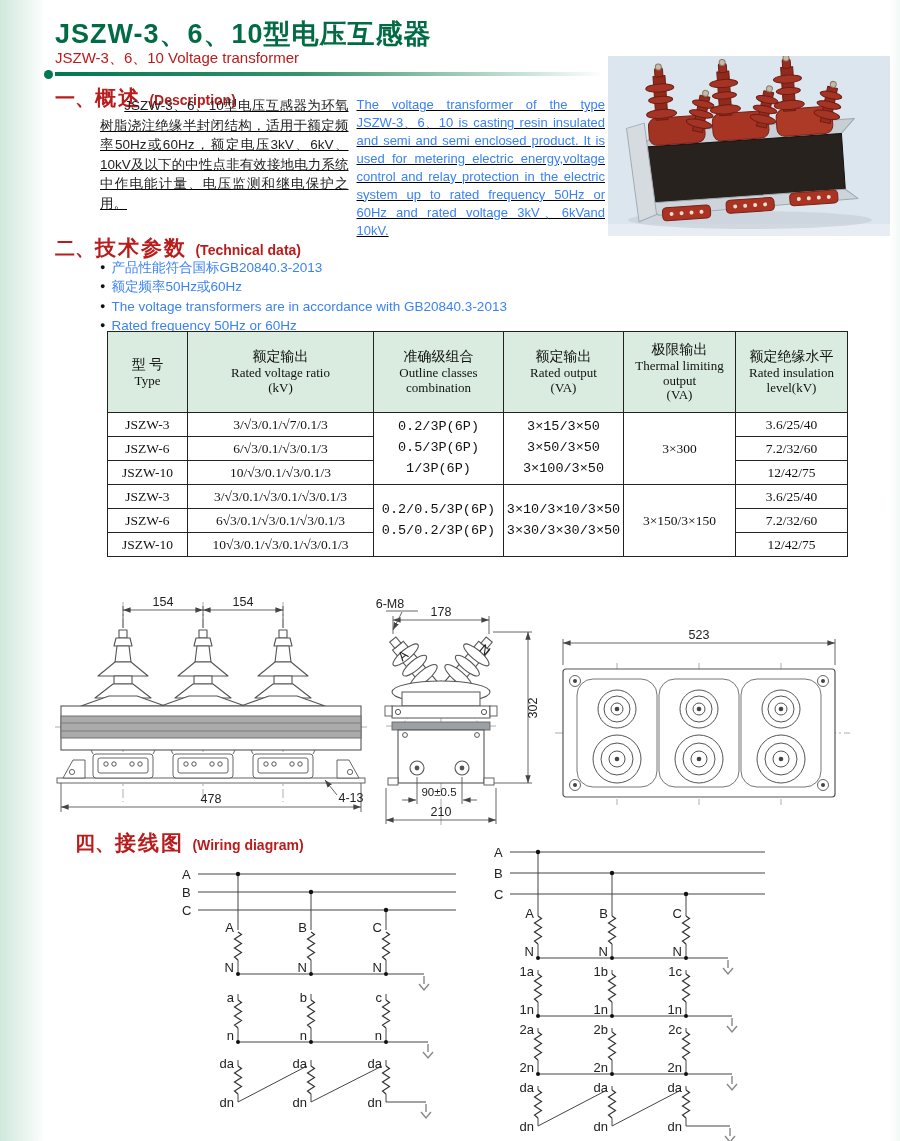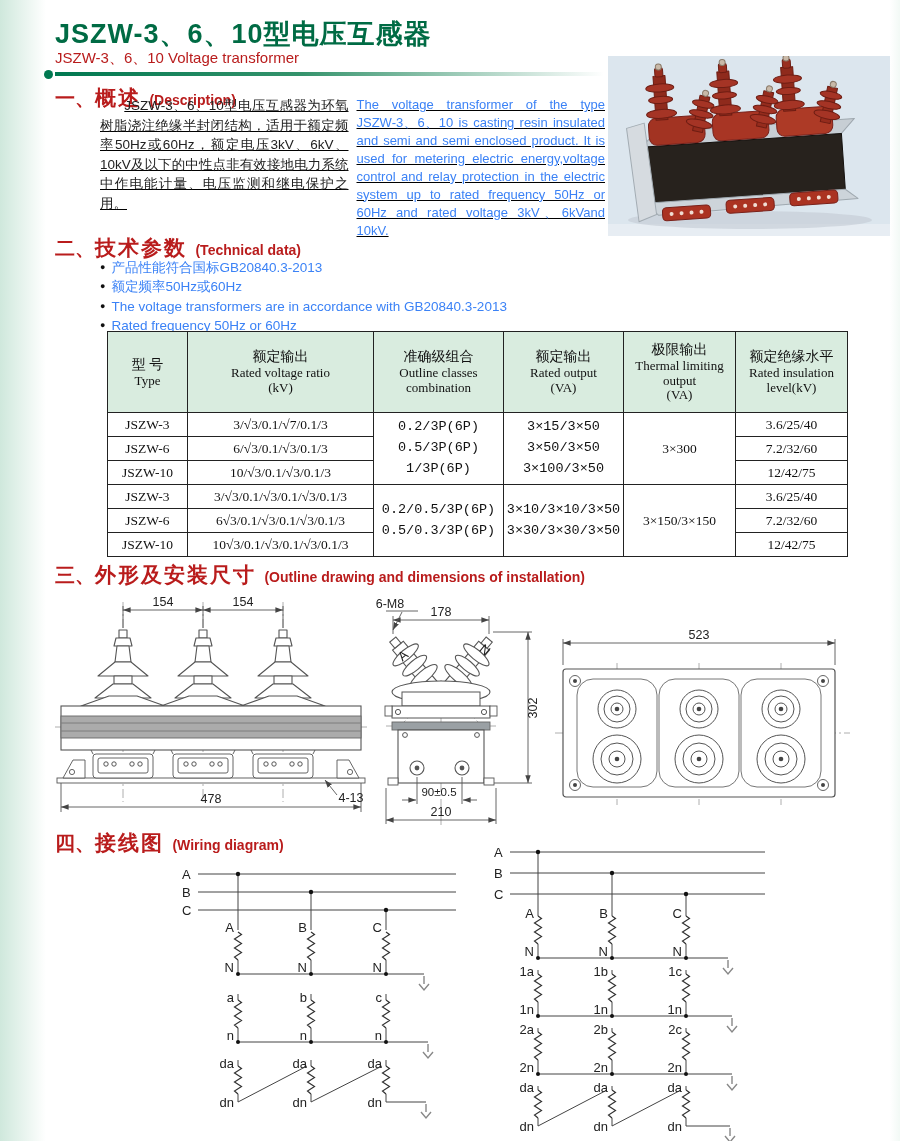--- a/index.html
+++ b/index.html
@@ -226,21 +226,21 @@
       <tr>
         <td>JSZW-10</td>
         <td>10/√3/0.1/√3/0.1/3</td>
         <td>12/42/75</td>
       </tr>
       <tr>
         <td>JSZW-3</td>
         <td>3/√3/0.1/√3/0.1/√3/0.1/3</td>
         <td class="mcell" rowspan="3">
           <div>0.2/0.5/3P(6P)</div>
-          <div>0.5/0.3/3P(6P)</div>
+          <div>0.5/0.2/3P(6P)</div>
         </td>
         <td class="mcell" rowspan="3">
           <div>3×10/3×10/3×50</div>
           <div>3×30/3×30/3×50</div>
         </td>
         <td rowspan="3">3×150/3×150</td>
         <td>3.6/25/40</td>
       </tr>
       <tr>
         <td>JSZW-6</td>
@@ -248,24 +248,20 @@
         <td>7.2/32/60</td>
       </tr>
       <tr>
         <td>JSZW-10</td>
         <td>10√3/0.1/√3/0.1/√3/0.1/3</td>
         <td>12/42/75</td>
       </tr>
     </tbody>
   </table>
 
-  <div class="sec-head abs" style="top:561px;">
-    <span class="sec-num">三、</span><span class="sec-cn">外形及安装尺寸</span>
-    <span class="sec-en">(Outline drawing and dimensions of installation)</span>
-  </div>
 
   <svg class="abs drawings" style="left:55px;top:594px;" width="312" height="230" viewBox="0 0 312 230">
     <defs>
       <marker id="mf" markerWidth="9" markerHeight="7" refX="8.5" refY="3.5" orient="auto-start-reverse">
         <path d="M0,0.5 L8.5,3.5 L0,6.5 z" fill="#444"></path>
       </marker>
     </defs>
     <g stroke="#999" stroke-width="0.8" stroke-dasharray="9 3 2 3" fill="none">
       <line x1="68" y1="8" x2="68" y2="208"></line>
         <line x1="148" y1="8" x2="148" y2="208"></line>
@@ -496,21 +492,21 @@
         <circle cx="268" cy="160" r="5.5"></circle>
     </g>
     <g fill="#444">
       <circle cx="20" cy="56" r="2"></circle>
         <circle cx="268" cy="56" r="2"></circle>
       <circle cx="20" cy="160" r="2"></circle>
         <circle cx="268" cy="160" r="2"></circle>
     </g>
   </svg>
 
-  <div class="sec-head abs" style="top:829px;">
+  <div class="sec-head abs" style="top:829px;margin-left:20px;">
     <span class="sec-num">四、</span><span class="sec-cn">接线图</span>
     <span class="sec-en">(Wiring diagram)</span>
   </div>
 
   <svg class="abs drawings" style="left:176px;top:864px;" width="284" height="256" viewBox="0 0 284 256">
     <defs>
       <path id="coilA" d="M0 0 L3.5 2.5 L-3.5 7 L3.5 11.5 L-3.5 16 L3.5 20.5 L-3.5 25 L0 28" fill="none" stroke="#333" stroke-width="1.2"></path>
       <path id="gndA" d="M0,0 V8 M-5,8 L0,14 L5,8" fill="none" stroke="#888" stroke-width="1.4"></path>
     </defs>
     <g stroke="#444" stroke-width="1" fill="none">

